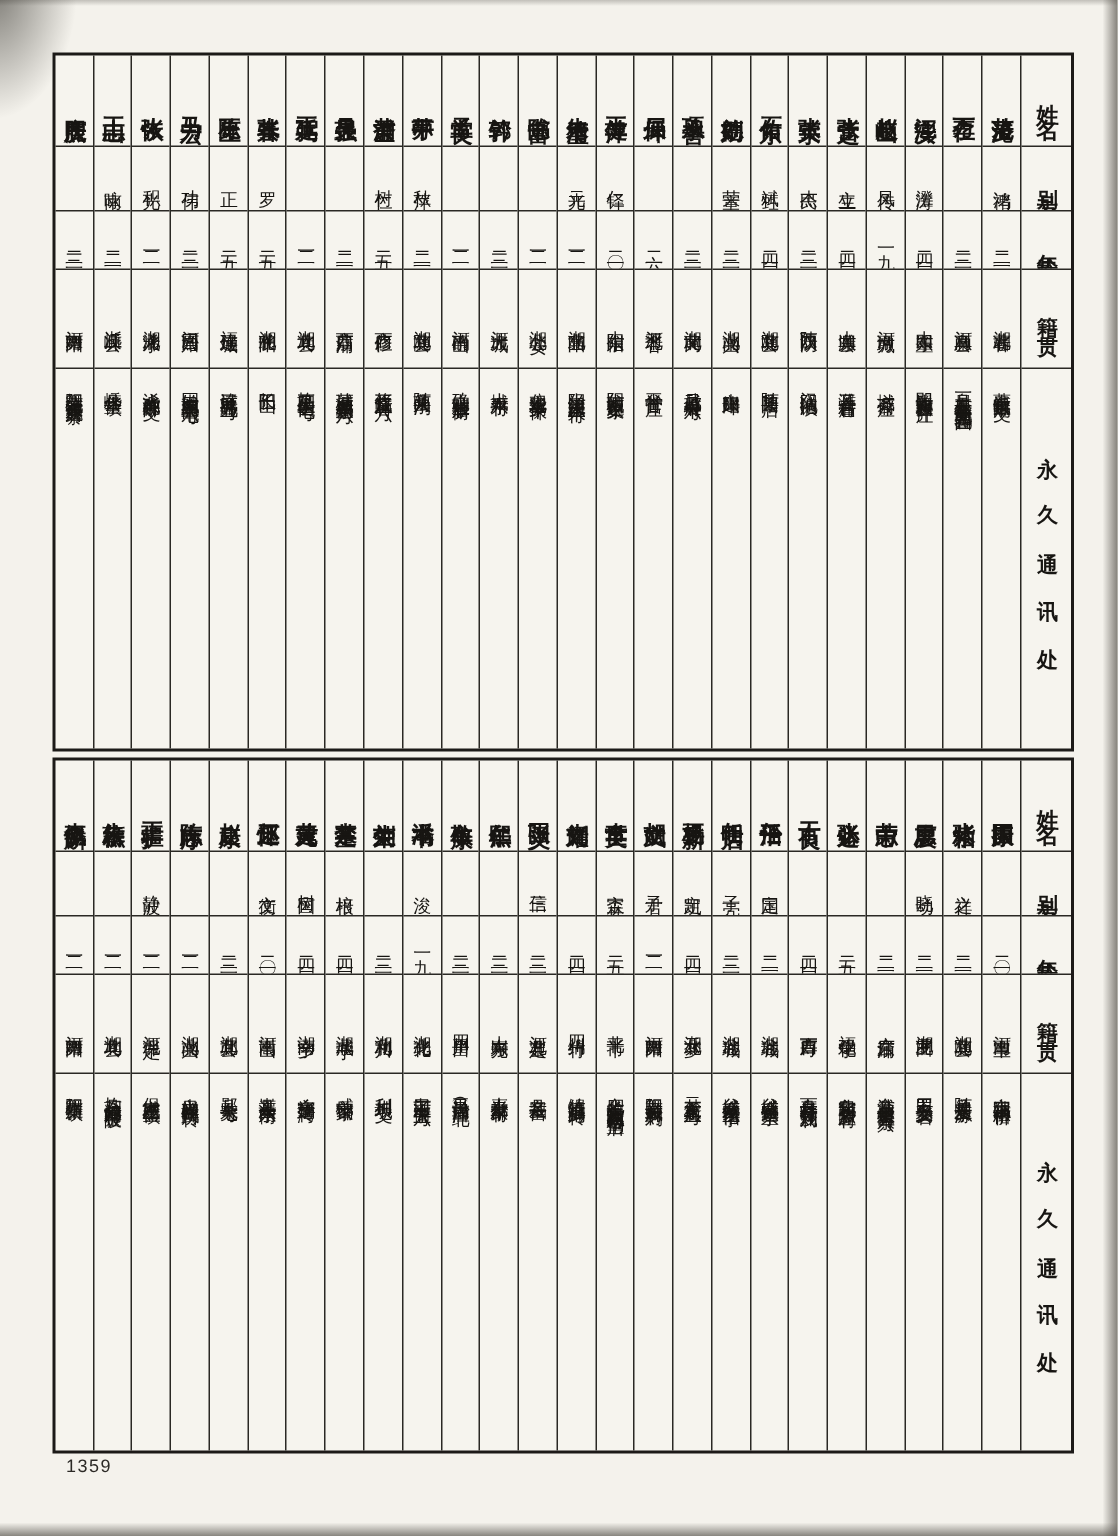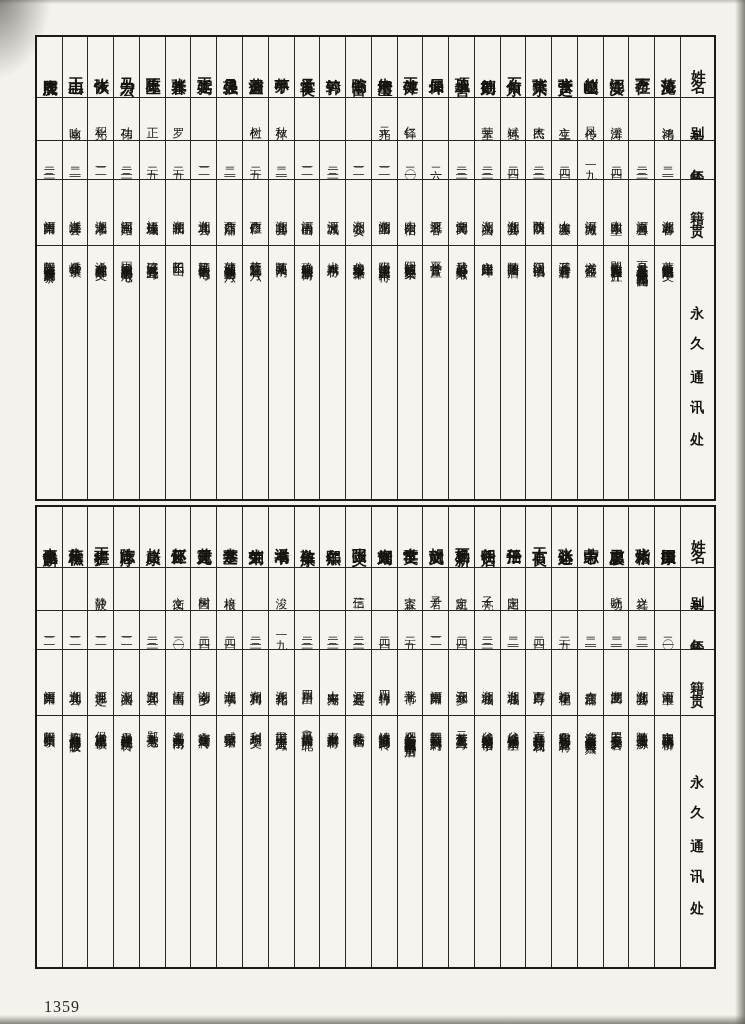--- a/index.html
+++ b/index.html
@@ -33,22 +33,22 @@
   .cell.origin{flex:0 0 65px;letter-spacing:1px;}
   .cell.address{flex:1 1 auto;border-bottom:none;align-items:center;justify-content:flex-start;
     padding-top:6px;letter-spacing:1px;}
   .header-col .cell{font-weight:700;font-size:14px;}
   .header-col .cell.name{letter-spacing:10px;font-size:15px;}
   .header-col .cell.alias{letter-spacing:4px;}
   .header-col .cell.age{letter-spacing:2px;}
   .header-col .cell.origin{letter-spacing:13px;}
   .header-col .cell.address{letter-spacing:32px;justify-content:center;padding-top:0;}
 
-  .page-number{position:absolute;left:44px;top:998px;font-size:16px;color:#2c2a26;
-    font-family:Liberation Serif, serif;letter-spacing:1px;}
+  .page-number{position:absolute;left:44px;top:970px;font-size:12px;color:#2c2a26;
+    font-family:Liberation Sans, sans-serif;letter-spacing:1px;}
 </style>
 </head>
 <body>
 
 <div class="scan">
   <div class="edge-top"></div>
   <div class="smudge-tl"></div>
 
   <div class="dirtable t0" id="table-0">
       <div class="col header-col">

